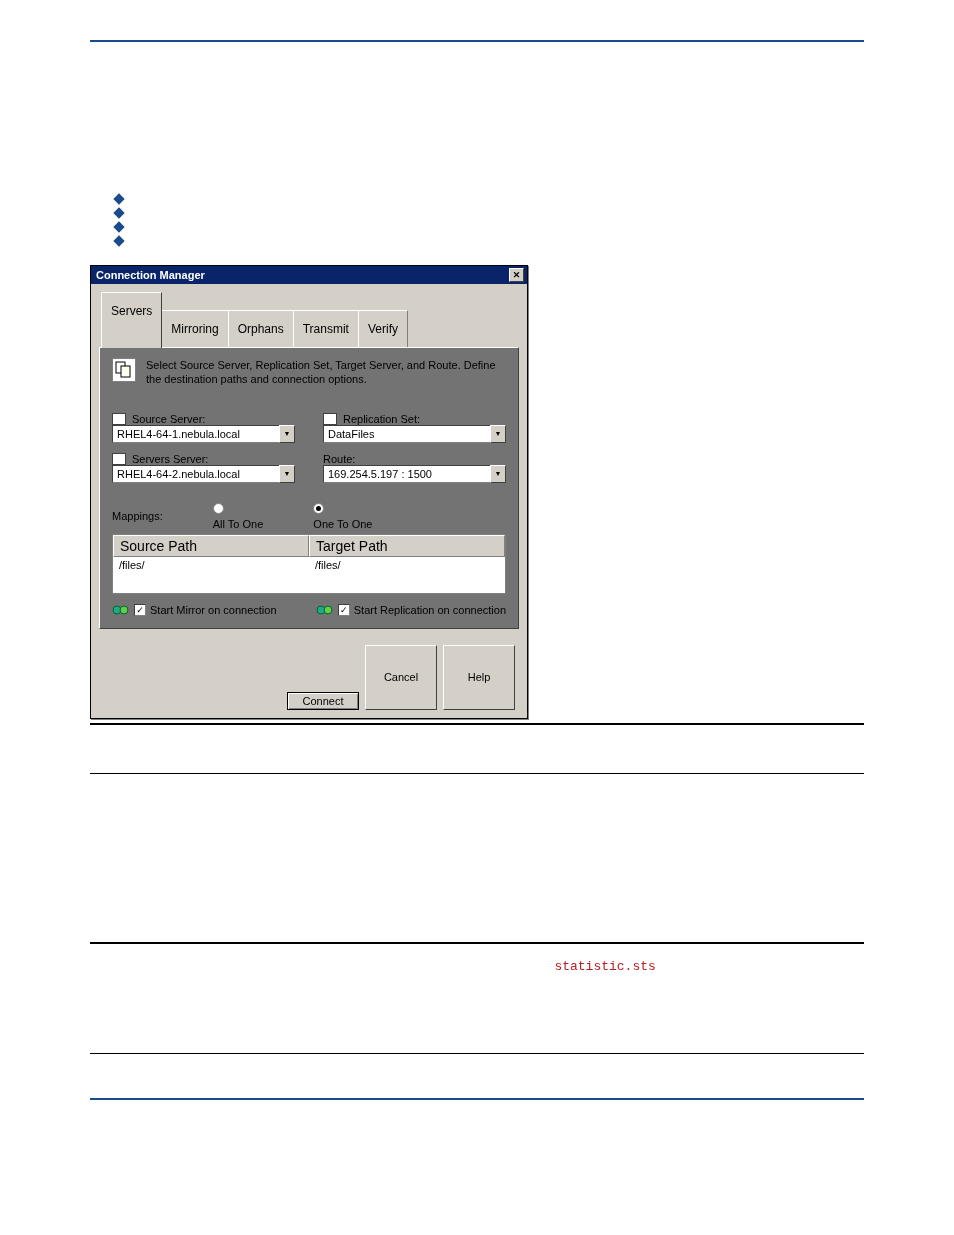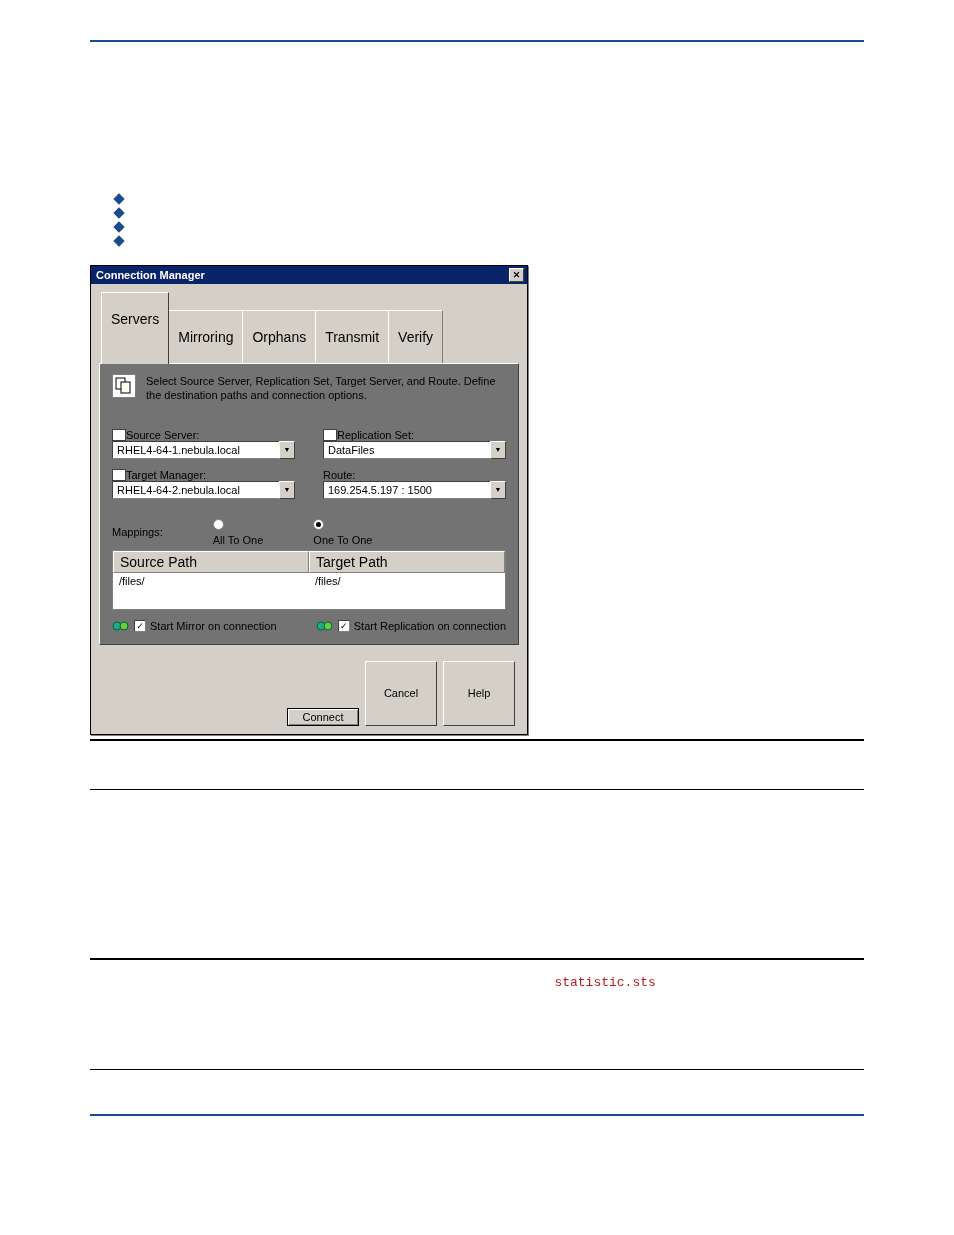--- a/index.html
+++ b/index.html
@@ -66,25 +66,25 @@
       display: flex;
       align-items: center;
       justify-content: center;
       cursor: pointer;
     }
     .tabs-row {
       display: flex;
       padding: 8px 8px 0 10px;
     }
     .tab {
-      padding: 18px 9px;
+      padding: 11px 9px;
       border: 1px solid #808080;
       border-bottom: none;
       background: #d4d0c8;
-      font-size: 14px;
+      font-size: 12px;
       cursor: pointer;
       margin-right: -1px;
       position: relative;
     }
     .tab.active {
       background: #d4d0c8;
       border-top: 1px solid #fff;
       border-left: 1px solid #fff;
       border-right: 1px solid #404040;
       z-index: 2;
@@ -128,21 +128,21 @@
     .fields {
       display: grid;
       grid-template-columns: 1fr 1fr;
       column-gap: 28px;
       row-gap: 4px;
       margin-bottom: 20px;
     }
     .field-label {
       display: flex;
       align-items: flex-end;
-      gap: 0;
+      gap: 6px;
       font-size: 11px;
       margin-top: 6px;
     }
     .small-icon {
       width: 14px;
       height: 12px;
       border: 1px solid #404040;
       display: inline-block;
       background: #fff;
     }
@@ -365,21 +365,21 @@
           <span>Replication Set:</span>
         </div>
         <div class="combo">
           <input type="text" value="DataFiles" style="">
           <span class="combo-btn">▼</span>
         </div>
       </div>
       <div>
         <div class="field-label">
           <span class="small-icon"></span>
-          <span>Target Manager:</span>
+          <span>Servers Server:</span>
         </div>
         <div class="combo">
           <input type="text" value="RHEL4-64-2.nebula.local" style="">
           <span class="combo-btn">▼</span>
         </div>
       </div>
       <div>
         <div class="field-label">
           <span>Route:</span>
         </div>

